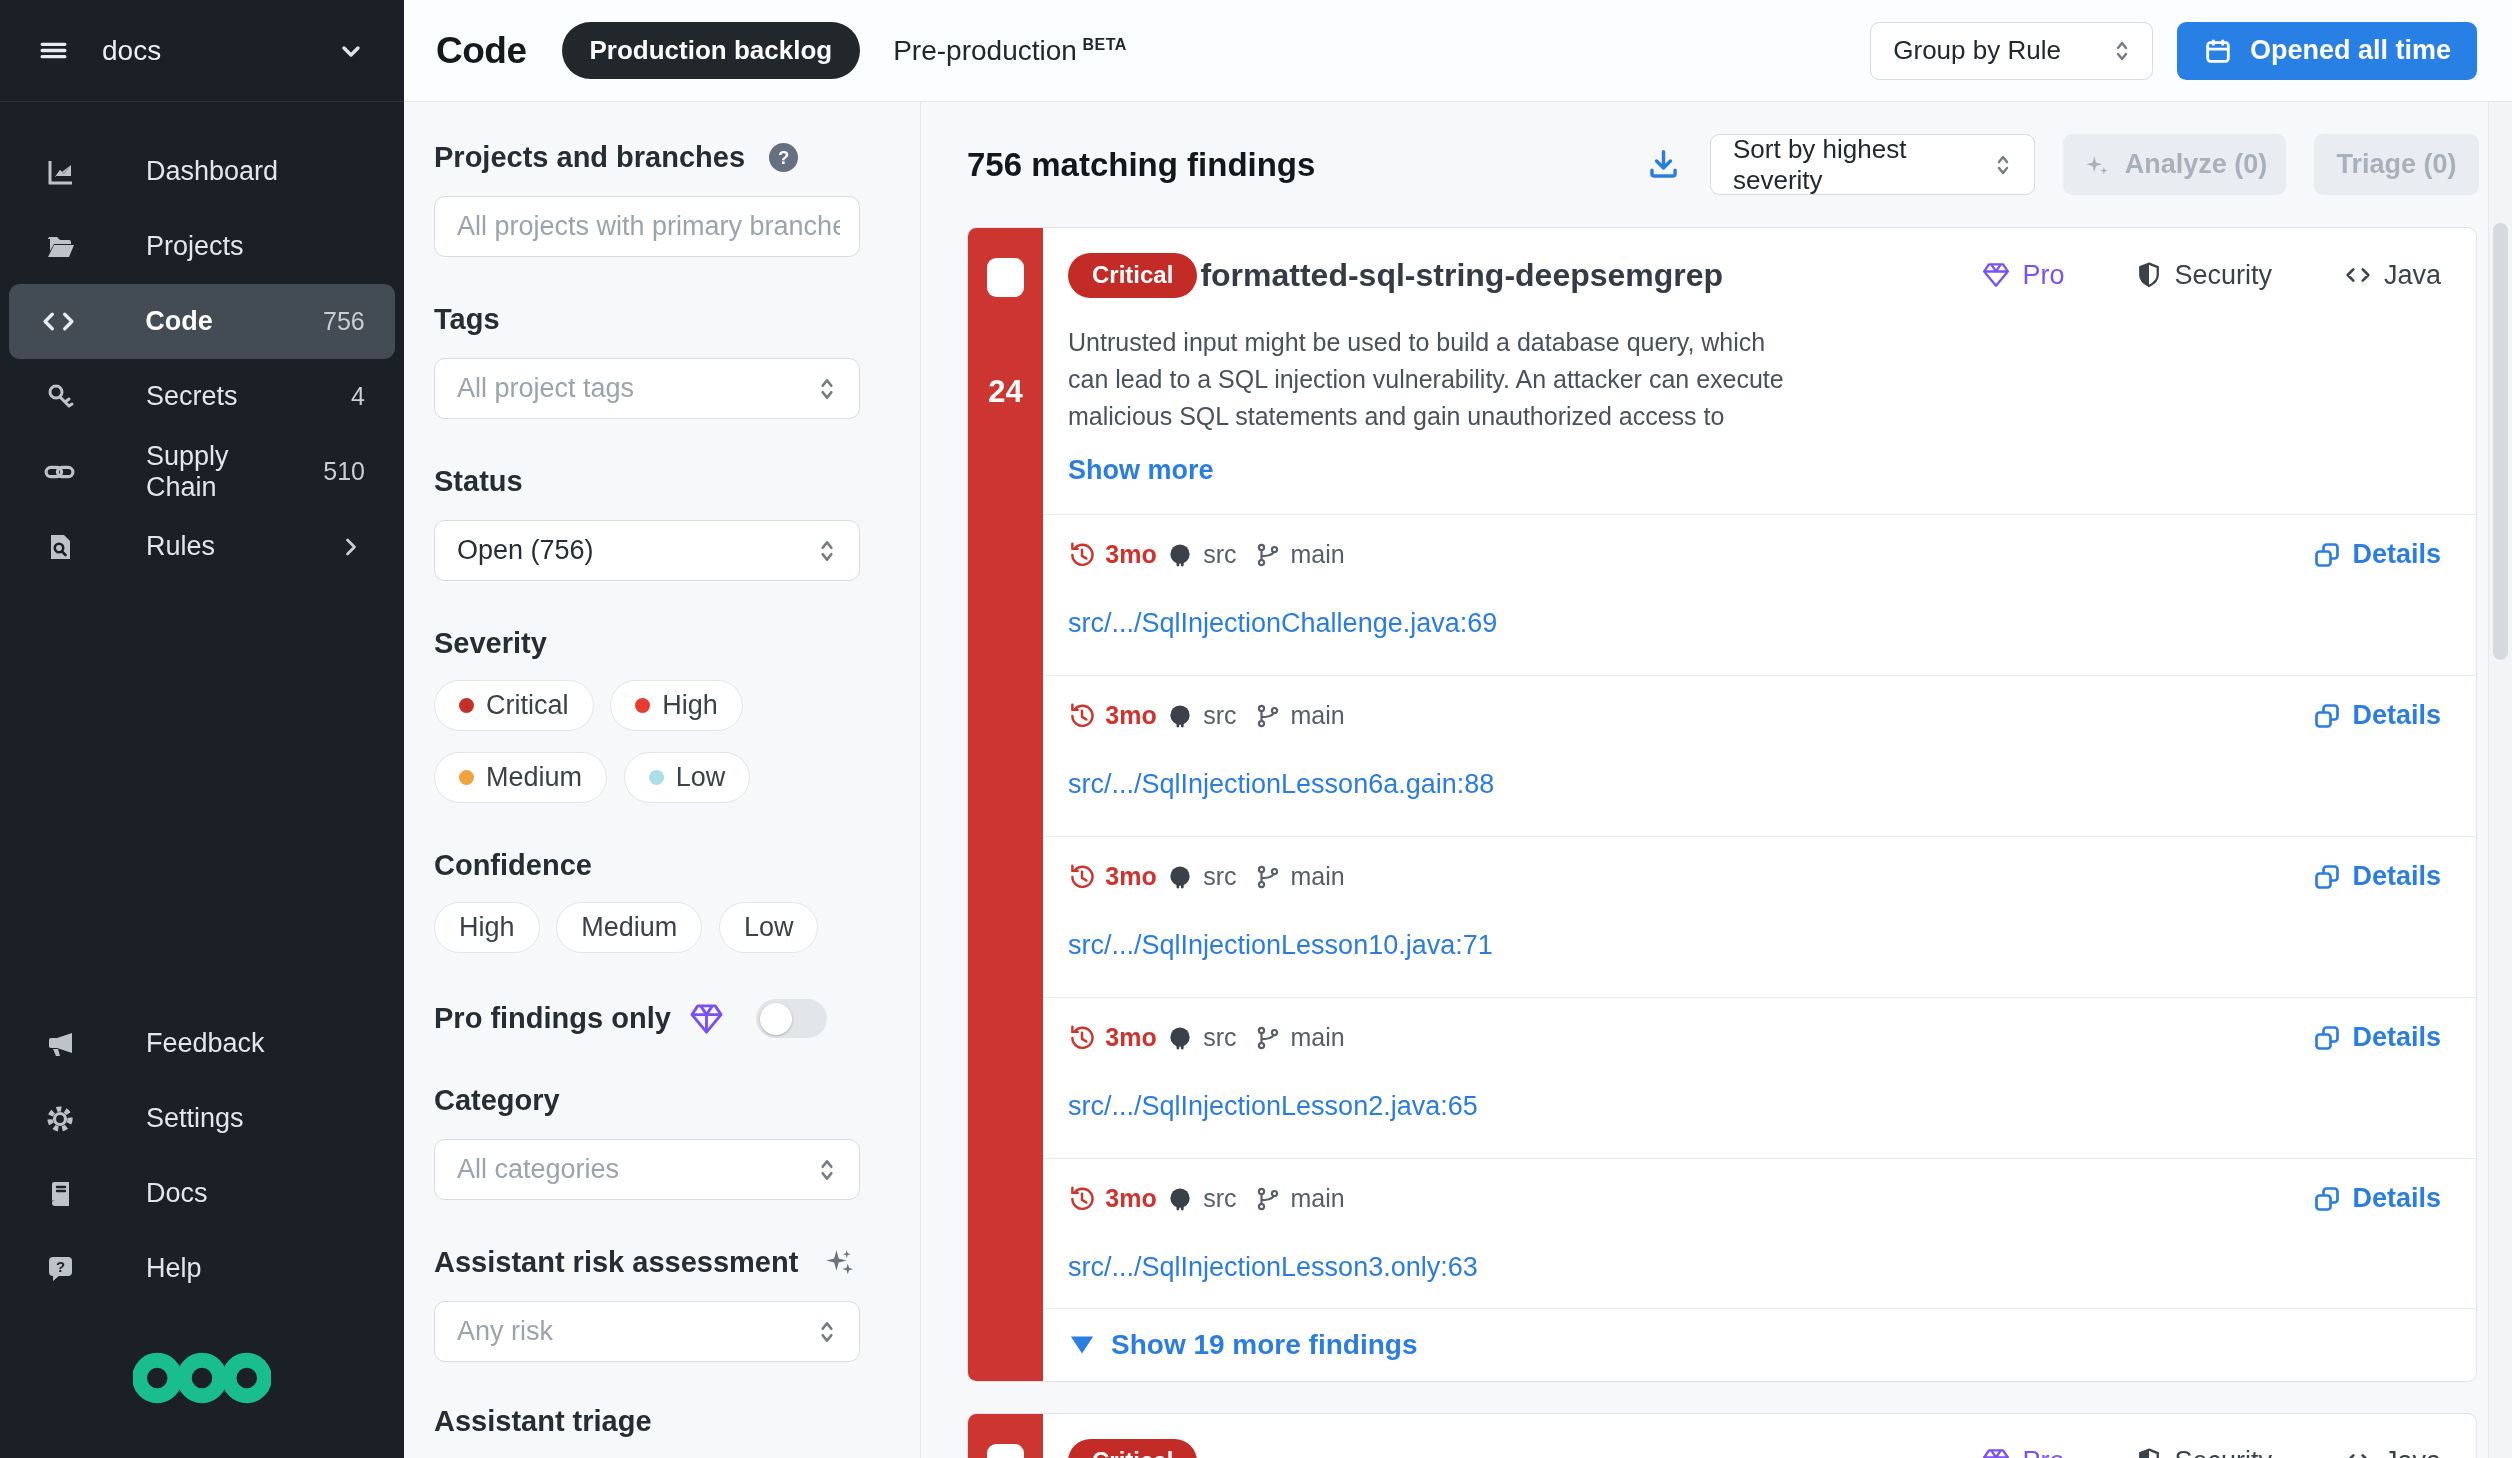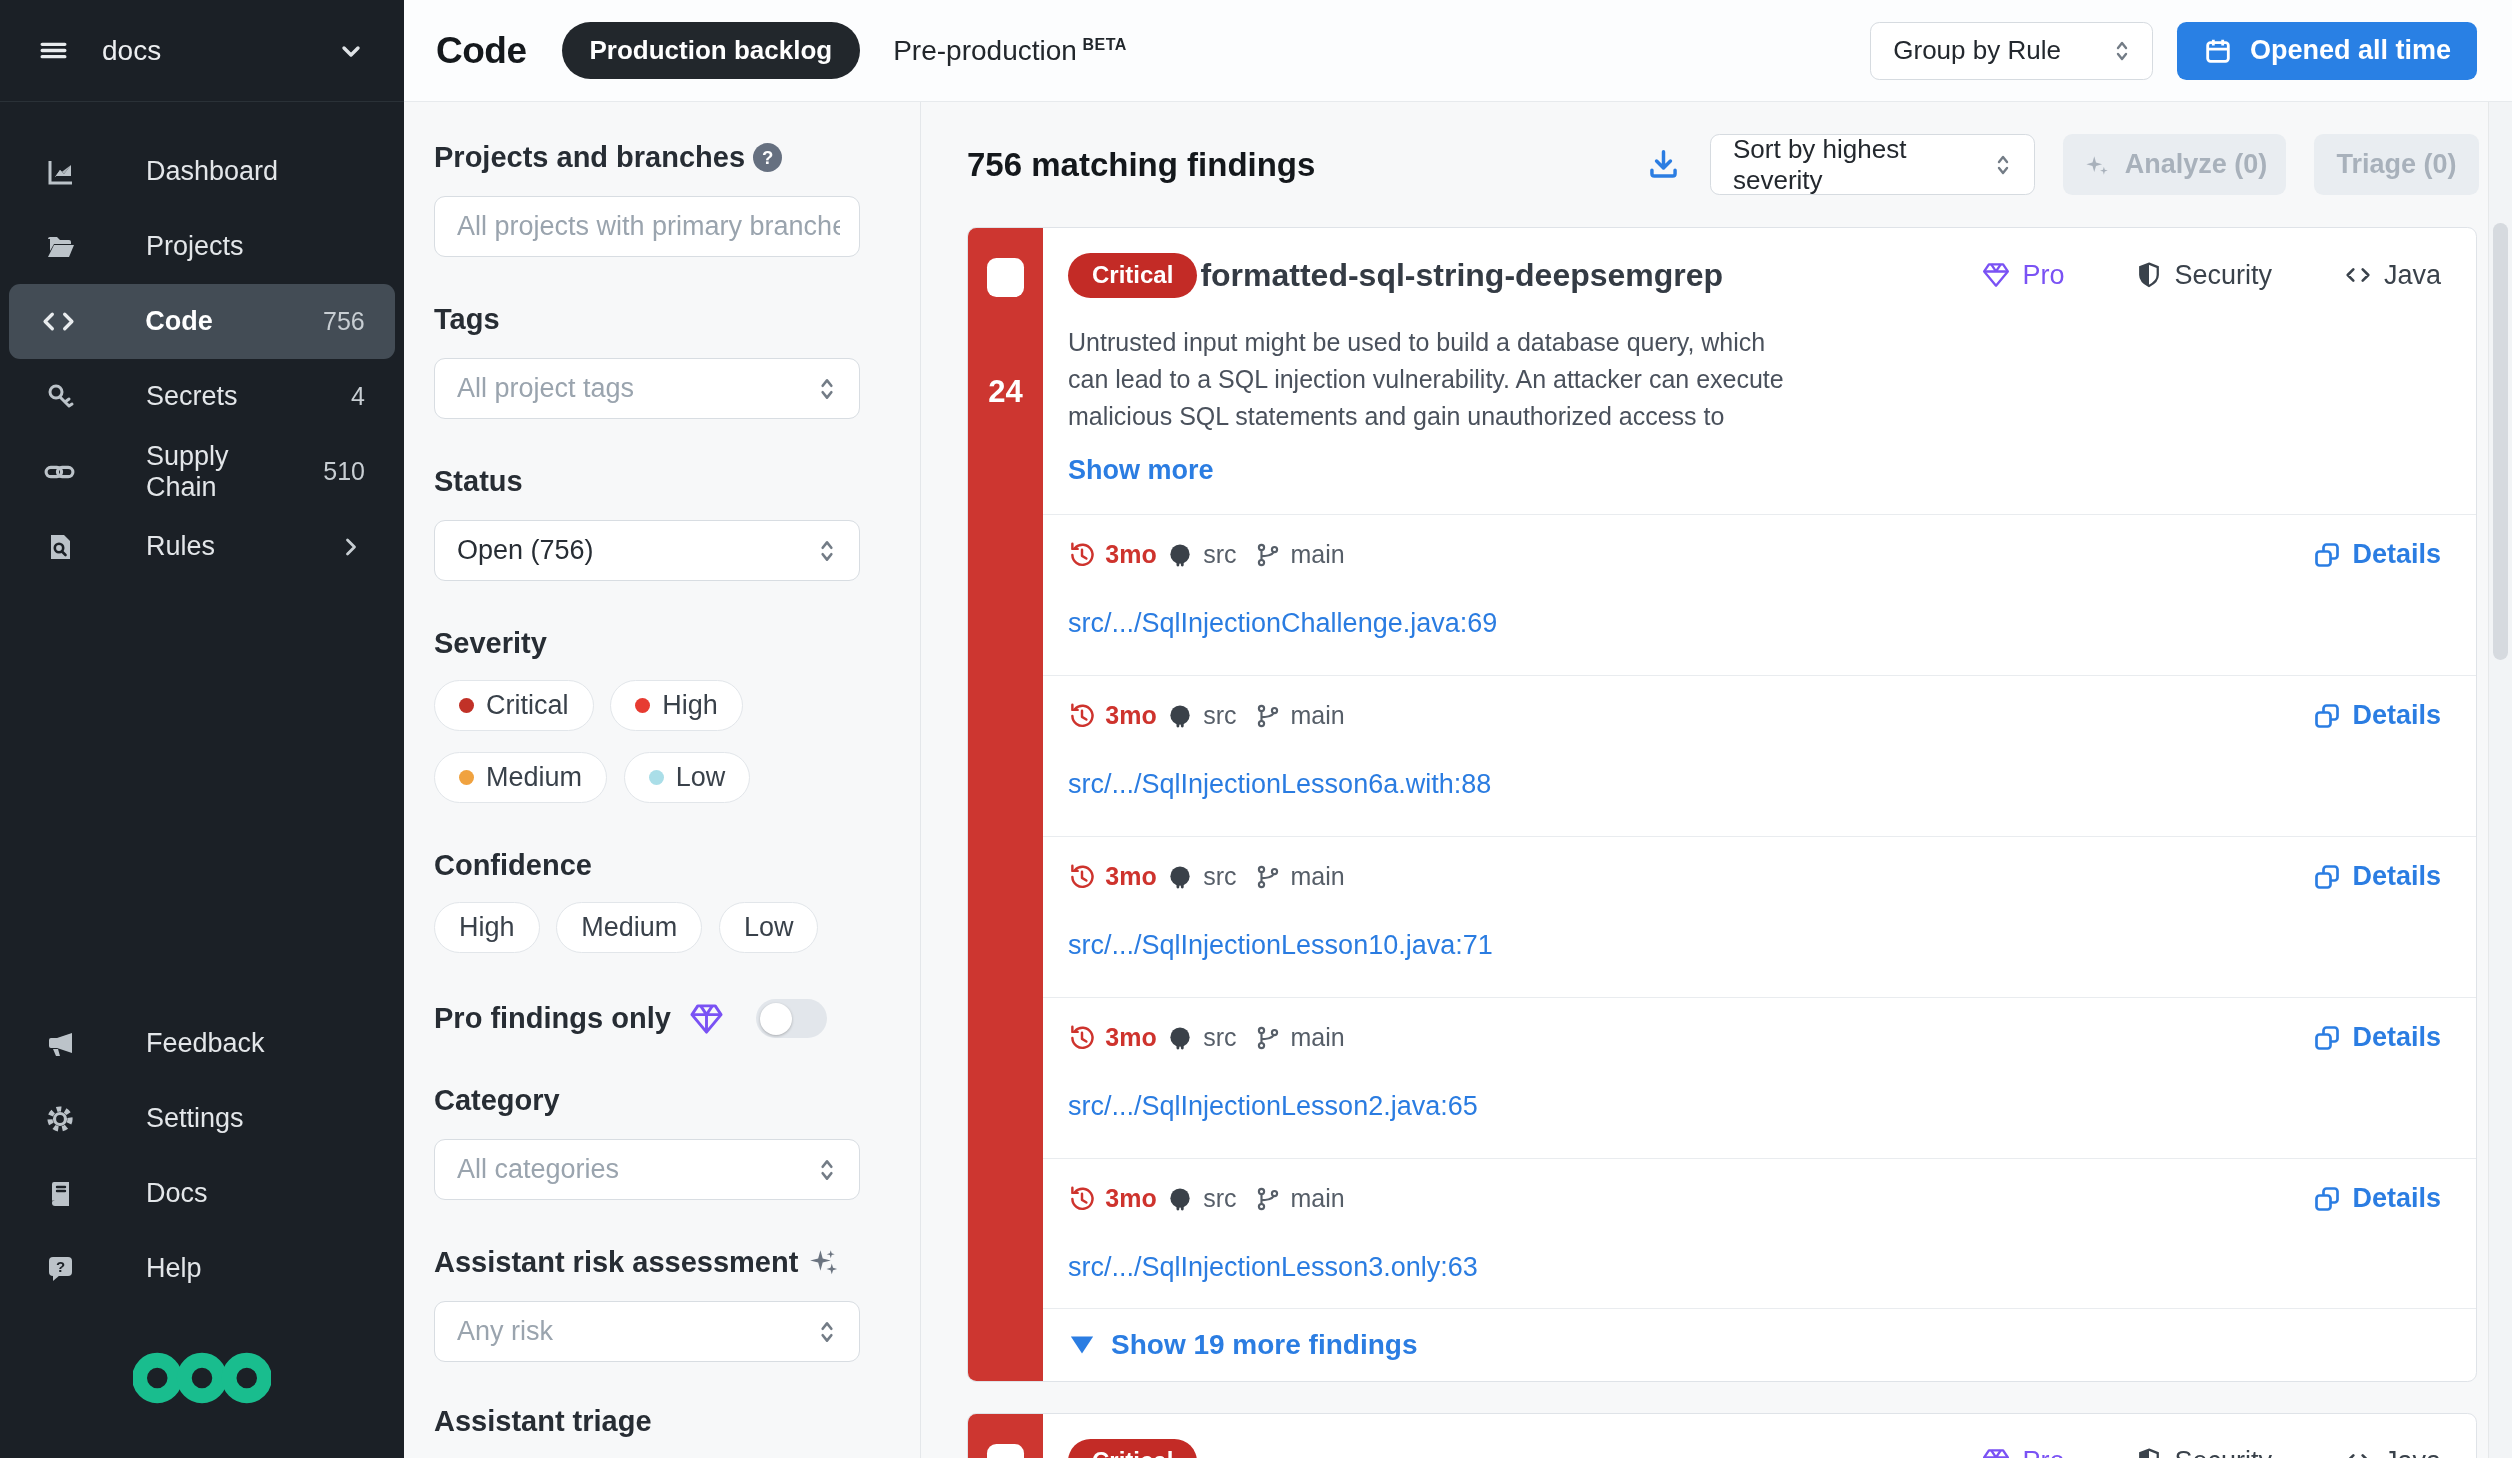--- a/index.html
+++ b/index.html
@@ -41,21 +41,21 @@
                 cursor:pointer; }
   .select-box .stepper { margin-left:auto; color:#737c86; padding-left:24px; }
   .groupby { width:283px; }
   .btn-blue { background:#2980e4; color:#ffffff; border-radius:9.3px; height:58px;
               display:flex; align-items:center; gap:16.7px; padding:0 26px; font-size:27px;
               font-weight:bold; cursor:pointer; }
 
   
   .filters { position:absolute; left:404px; top:102px; width:517px; height:1356px;
              background:#f7f8f9; border-right:0.9px solid #e4e7ea; padding:39px 0 0 30px; overflow:hidden; }
-  .f-label { font-size:29px; font-weight:bold; color:#272d34; display:flex; align-items:center; gap:8px; }
+  .f-label { font-size:29px; font-weight:bold; color:#272d34; display:flex; align-items:center; gap:24px; }
   .f-control { width:426px; height:61px; background:#ffffff; border:0.9px solid #d8dde2;
                border-radius:11px; margin-top:22px; display:flex; align-items:center;
                padding:0 18.6px 0 22px; font-size:27px; cursor:pointer; }
   .f-control input { border:none; outline:none; font-size:27px; width:100%; background:transparent;
                      font-family:"Liberation Sans", sans-serif; color:#272d34; }
   .f-control input::placeholder { color:#9aa4ae; }
   .f-control .val-placeholder { color:#9aa4ae; }
   .f-control .val-dark { color:#272d34; }
   .f-control .stepper { margin-left:auto; color:#737c86; }
   .f-section { margin-top:46px; }
@@ -556,21 +556,21 @@
           <span class="details">
             <span>
               <svg width="28" height="28" viewBox="0 0 24 24" fill="none" stroke="currentColor" stroke-width="2.3">
                   <rect x="9" y="3" width="12" height="12" rx="2.5"></rect>
                   <rect x="3" y="9" width="12" height="12" rx="2.5" fill="#ffffff"></rect>
                 </svg>
             </span>
             <span>Details</span>
           </span>
         </div>
-        <div class="file-link">src/.../SqlInjectionLesson6a.with:88</div>
+        <div class="file-link">src/.../SqlInjectionLesson6a.gain:88</div>
       </div>
 
       <div class="f-row">
         <div class="row-meta">
           <span style="color:#ce332d;">
             <svg width="28" height="28" viewBox="0 0 32 32" fill="none" stroke="currentColor" stroke-width="2.8" stroke-linecap="round" stroke-linejoin="round">
                 <path d="M8 8a11.5 11.5 0 11-3 8"></path>
                 <path d="M5 3v6h6"></path>
                 <path d="M16 10v7l5 3"></path>
               </svg>

